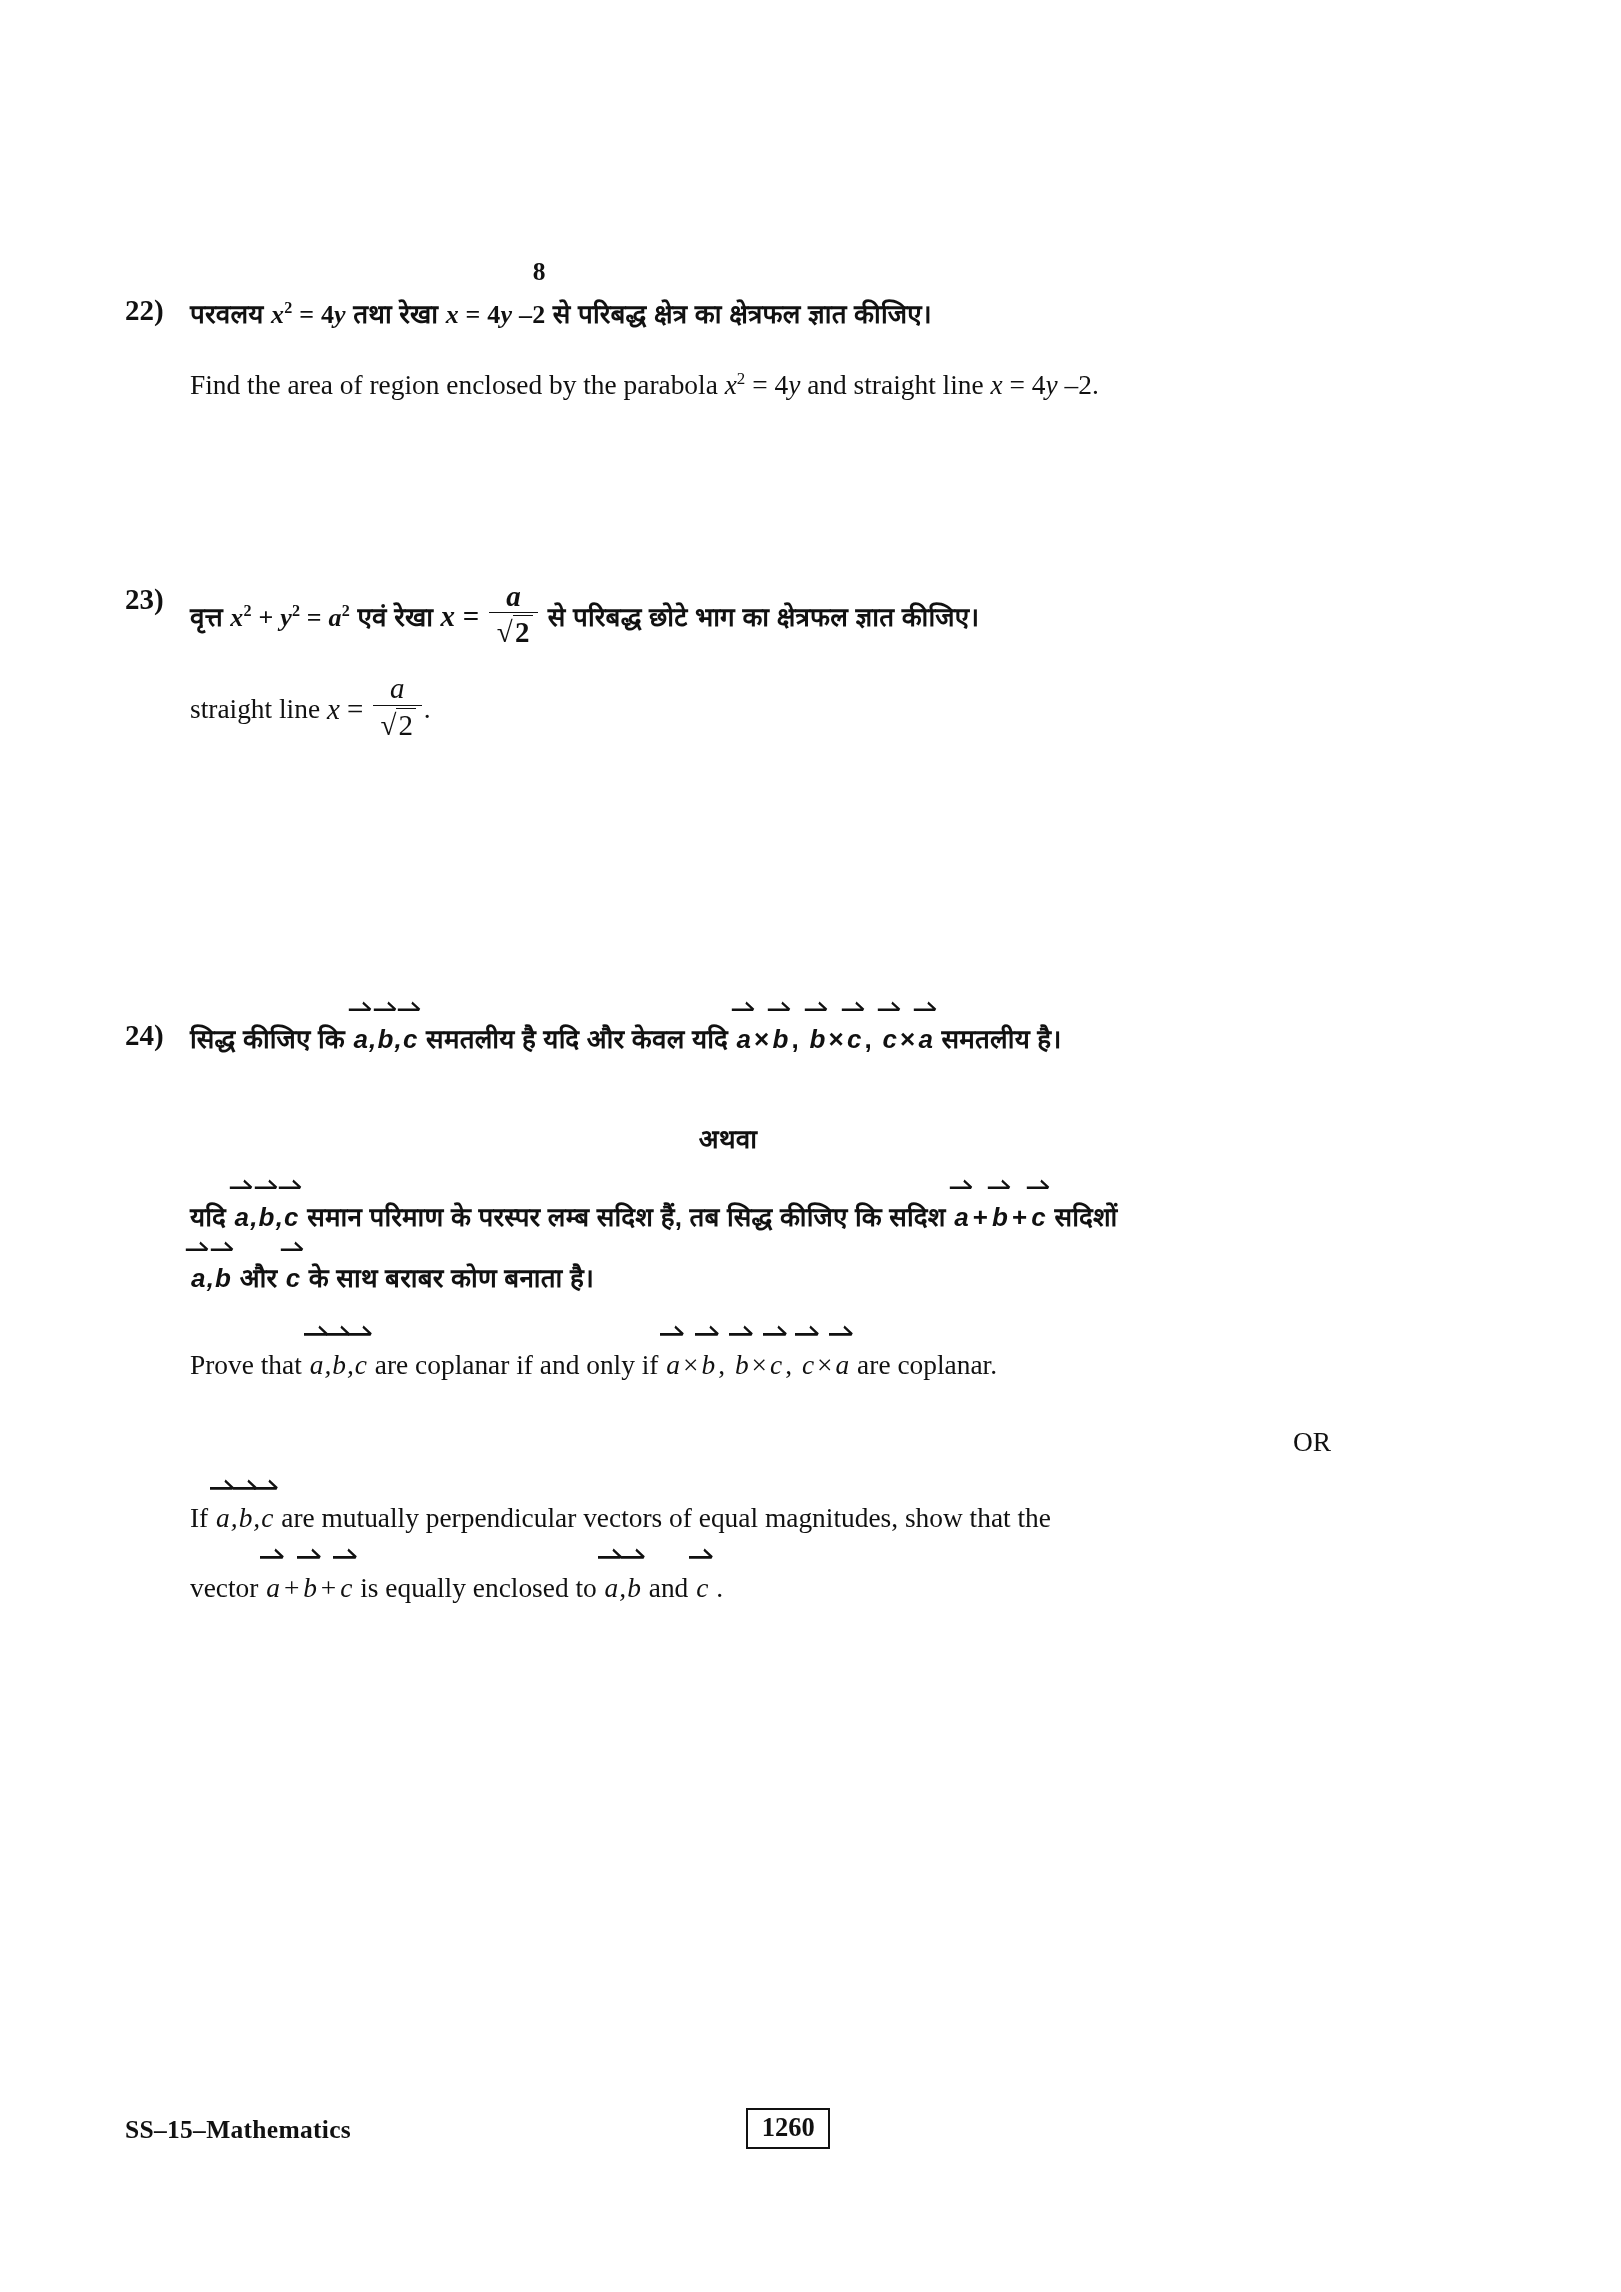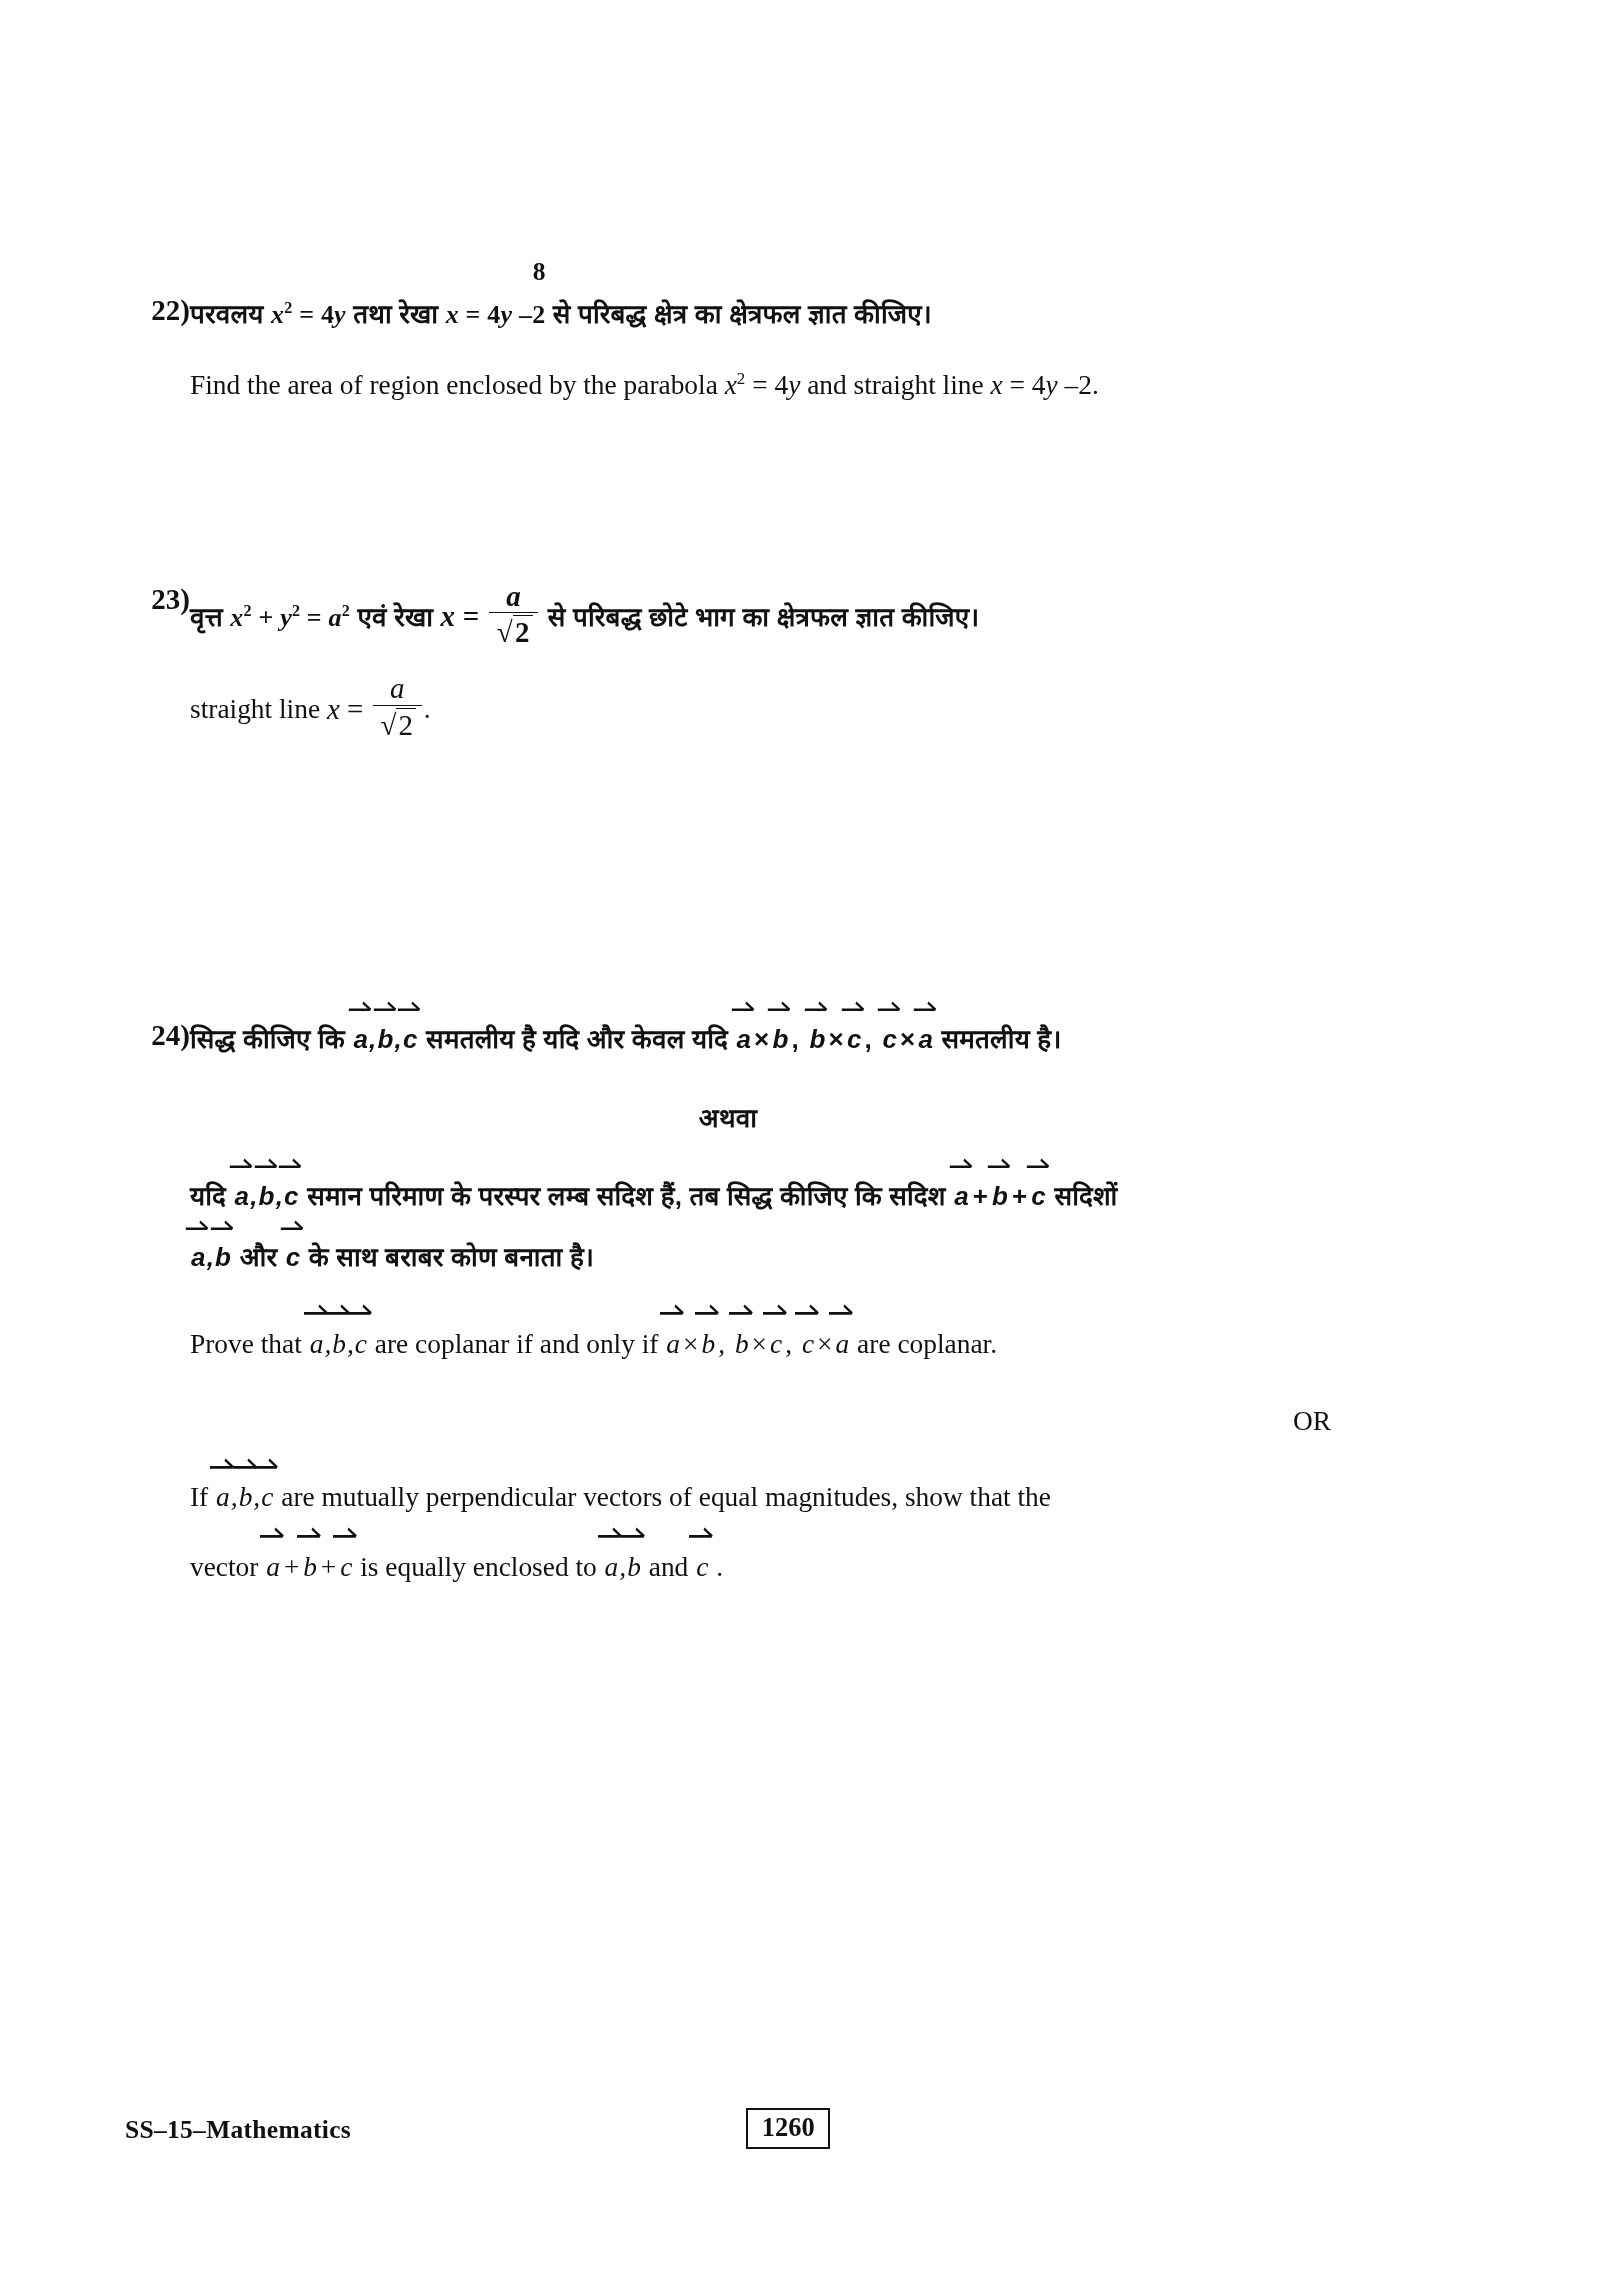--- a/index.html
+++ b/index.html
@@ -43,21 +43,20 @@
     display: flex;
     align-items: flex-start;
   }
   .q-num {
     flex: 0 0 auto;
     width: 65px;
     font-weight: bold;
     font-size: 29px;
     font-family: "Liberation Serif", serif;
     letter-spacing: 0px;
-    text-align: right;
   }
   .q-body {
     flex: 1 1 auto;
   }
 
   .hindi {
     font-family: "Liberation Sans", "DejaVu Sans", sans-serif;
     font-size: 26px;
     line-height: 1.55;
     font-weight: 600;
@@ -240,21 +239,21 @@
                   </svg>
                 </span><span>c</span></span><span class="times">×</span><span class="vec"><span class="arrow">
                   <svg viewBox="0 0 20 8" preserveAspectRatio="none">
                     <path d="M0 6 L18 6 M12 1.6 L18.5 6" stroke="#111" stroke-width="1.6" fill="none"></path>
                   </svg>
                 </span><span>a</span></span></span><span> समतलीय है।</span>
         </div>
       </div>
     </div>
 
-    <div class="hindi" style="text-align:center; width:1206px; margin-top:39px; margin-left:0;">अथवा</div>
+    <div class="hindi" style="text-align:center; width:1206px; margin-top:60px; margin-left:0;">अथवा</div>
 
     <div class="hindi indent" style="margin-top:37px;">
       <span>यदि </span><span class="vecgroup"><span class="vec"><span class="arrow">
               <svg viewBox="0 0 20 8" preserveAspectRatio="none">
                 <path d="M0 6 L18 6 M12 1.6 L18.5 6" stroke="#111" stroke-width="1.6" fill="none"></path>
               </svg>
             </span><span>a</span></span>,<span class="vec"><span class="arrow">
               <svg viewBox="0 0 20 8" preserveAspectRatio="none">
                 <path d="M0 6 L18 6 M12 1.6 L18.5 6" stroke="#111" stroke-width="1.6" fill="none"></path>
               </svg>

